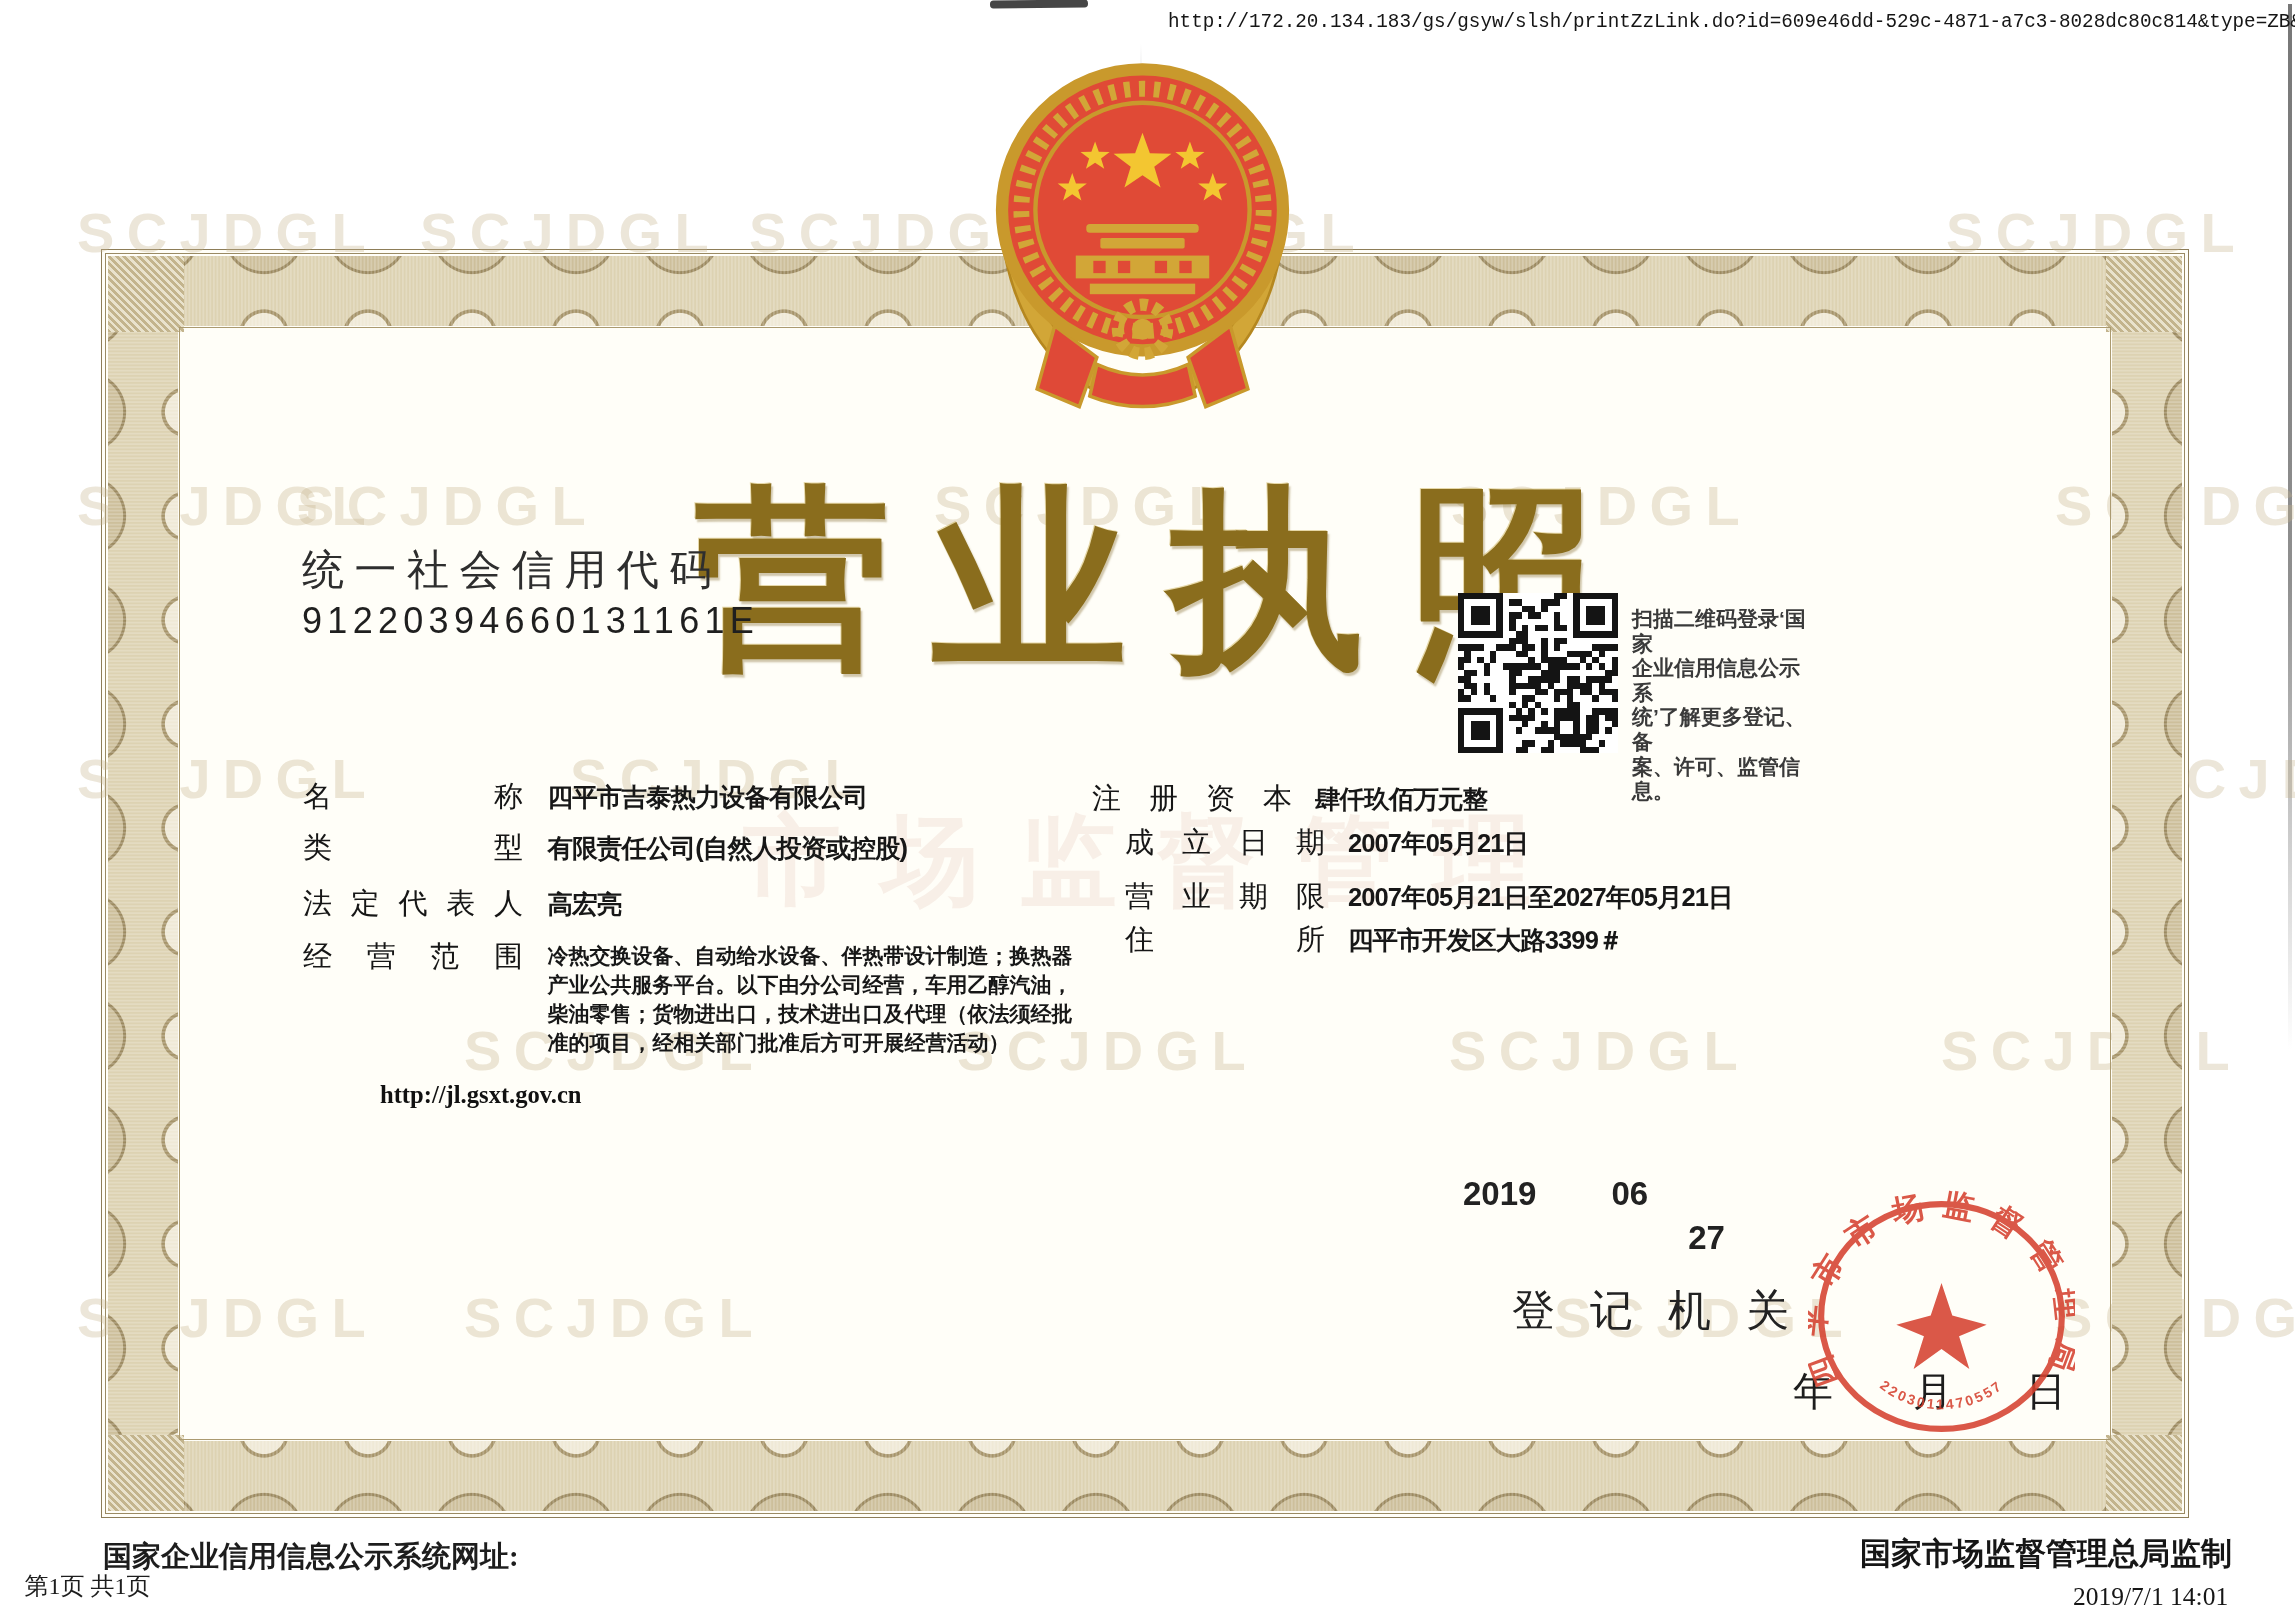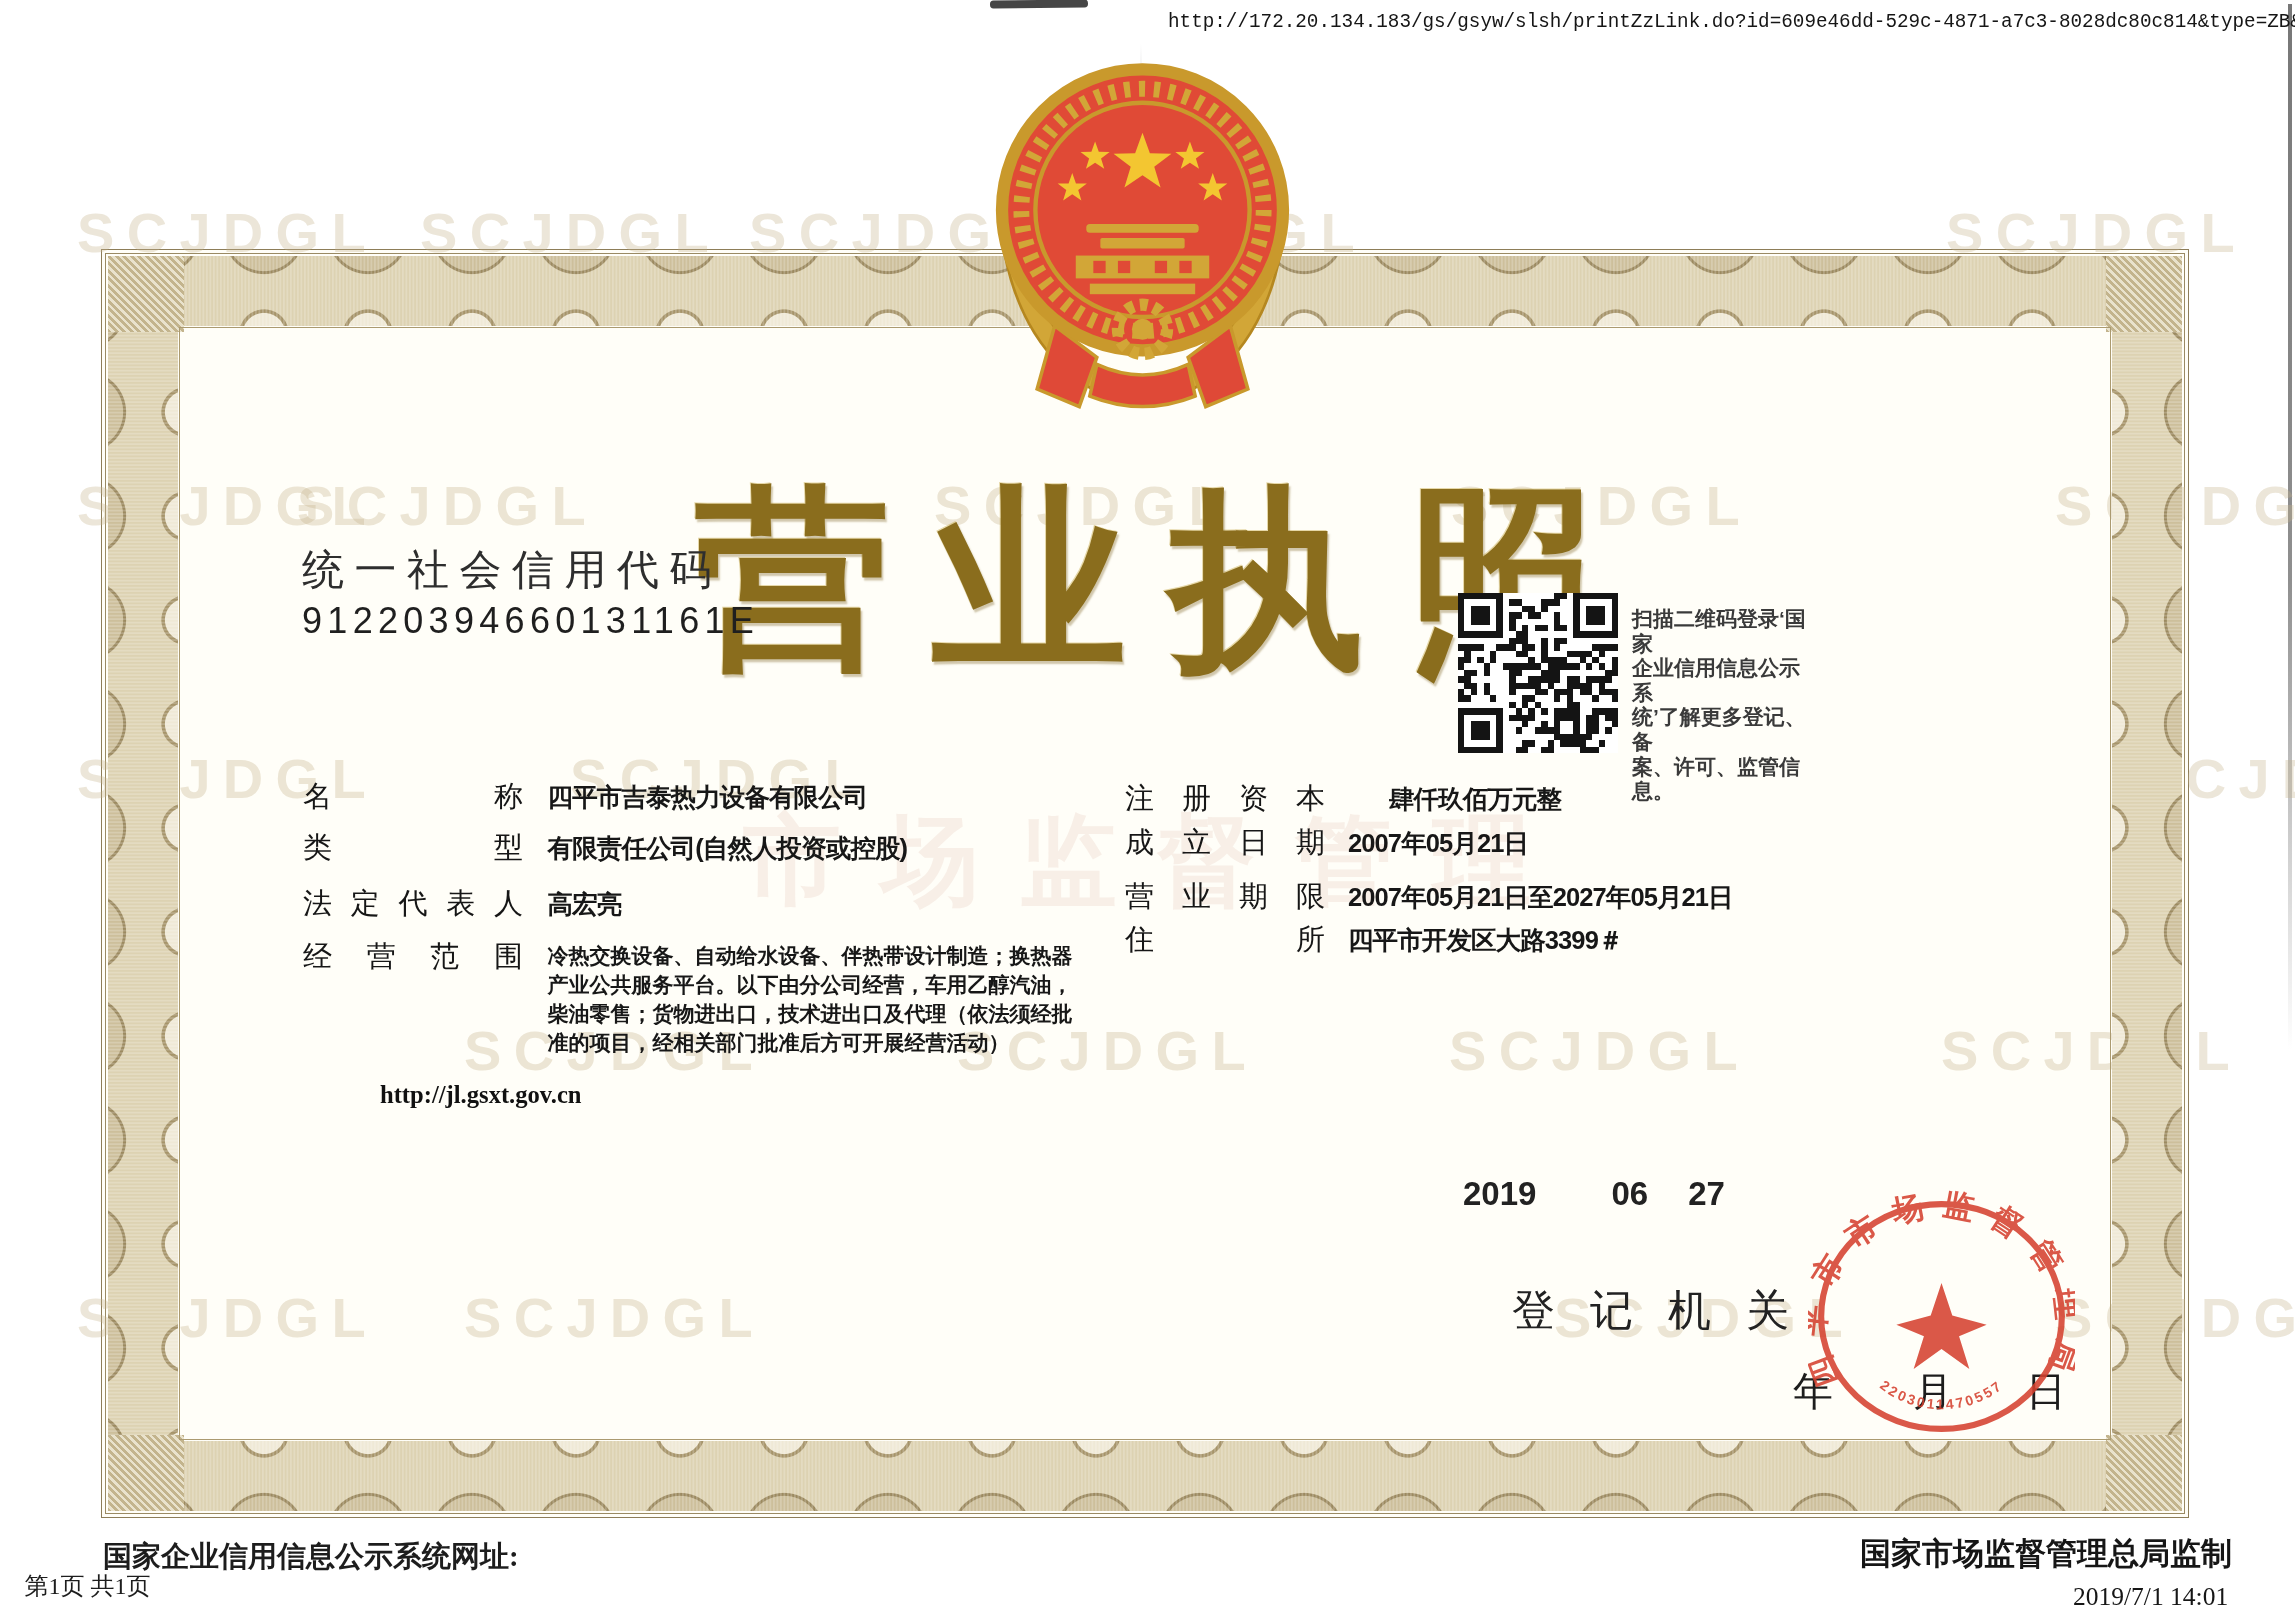--- a/index.html
+++ b/index.html
@@ -81,21 +81,21 @@
   .flabel.rw { width:200px; margin-right:23px; }
   .fvalue { font-size:25.5px; font-weight:600; color:#171717; letter-spacing:-0.9px; white-space:nowrap; padding-top:2.6px; }
   .fvalue.scope { font-size:21px; line-height:29px; letter-spacing:0; white-space:pre-line; padding-top:4.4px; }
 
   .gsxt-url { position:absolute; left:380px; top:1081px; font-family:"Liberation Serif",serif;
     font-size:24.6px; font-weight:600; color:#111; }
 
   .issue-date { position:absolute; left:1463px; top:1175px; font-size:33px; font-weight:600; color:#222;
     display:flex; }
   .issue-date span { display:inline-block; }
-  .issue-date .m { margin-left:75px; } .issue-date .d { margin-left:40px; }
+  .issue-date .m { margin-left:75px; } .issue-date .d { margin-left:40px;margin-top:44px; }
 
   .registrar { position:absolute; left:1512px; top:1282px; font-size:43px; letter-spacing:35px;
     color:#222; font-weight:500; white-space:nowrap; }
 
   .ymd { position:absolute; top:1364px; font-size:40px; color:#1d1d1d; font-weight:500; }
   .ymd.y { left:1793px; } .ymd.m { left:1913px; } .ymd.d { left:2026px; }
 
   .stamp { position:absolute; left:1808px; top:1189px; z-index:7; opacity:.87; }
 
   
@@ -434,21 +434,21 @@
     <span class="fvalue">高宏亮</span>
   </div>
   <div class="frow" style="left:303px; top:937px;">
     <span class="flabel lw">经营范围</span>
     <span class="fvalue scope">冷热交换设备、自动给水设备、伴热带设计制造；换热器
 产业公共服务平台。以下由分公司经营，车用乙醇汽油，
 柴油零售；货物进出口，技术进出口及代理（依法须经批
 准的项目，经相关部门批准后方可开展经营活动）</span>
   </div>
 
-  <div class="frow" style="left:1125px; top:779px;gap:41px;">
+  <div class="frow" style="left:1092px; top:779px;">
     <span class="flabel rw">注册资本</span>
     <span class="fvalue">肆仟玖佰万元整</span>
   </div>
   <div class="frow" style="left:1125px; top:823px;">
     <span class="flabel rw">成立日期</span>
     <span class="fvalue">2007年05月21日</span>
   </div>
   <div class="frow" style="left:1125px; top:877px;">
     <span class="flabel rw">营业期限</span>
     <span class="fvalue">2007年05月21日至2027年05月21日</span>

